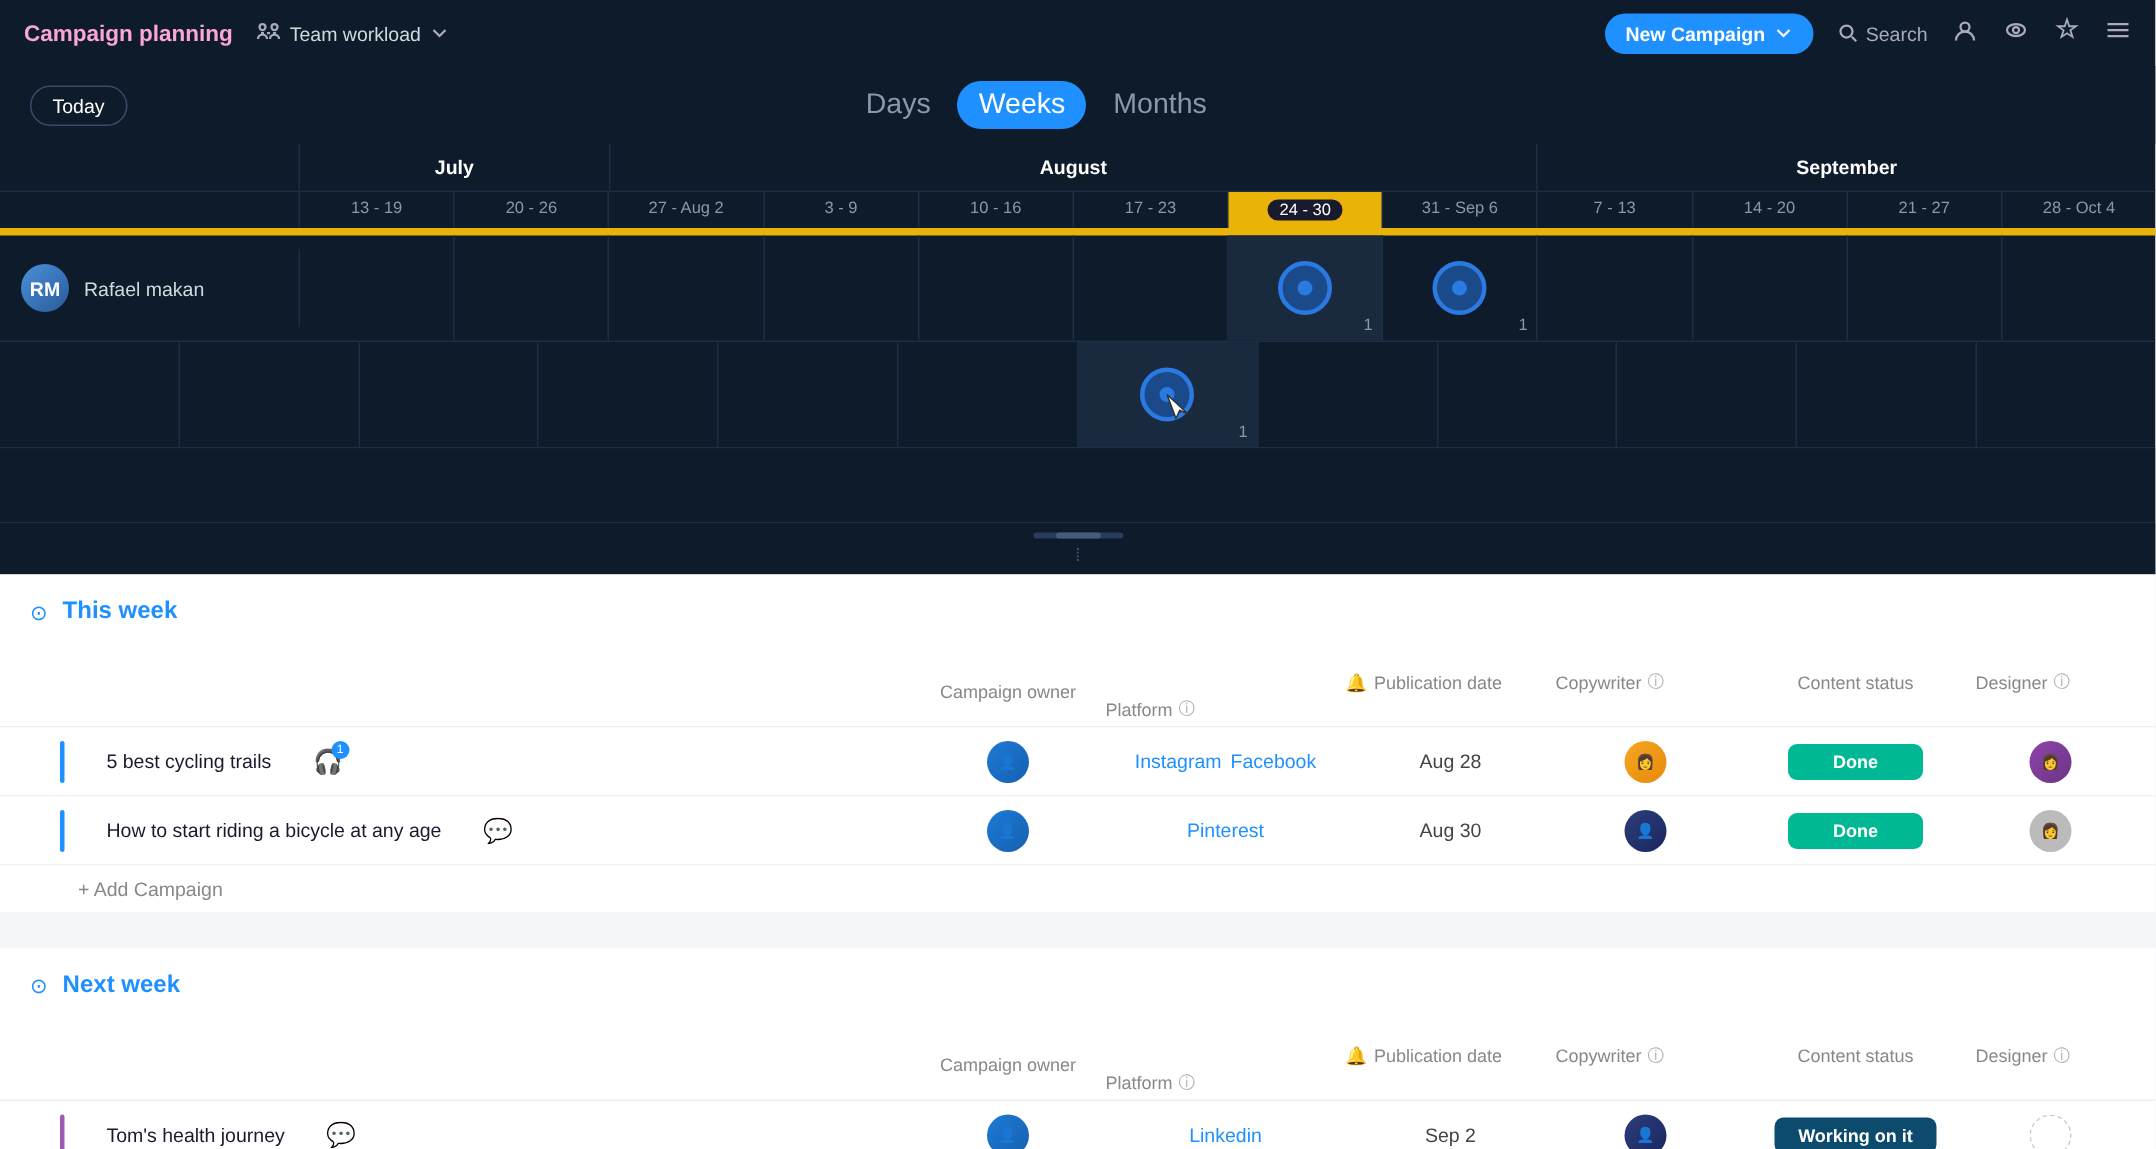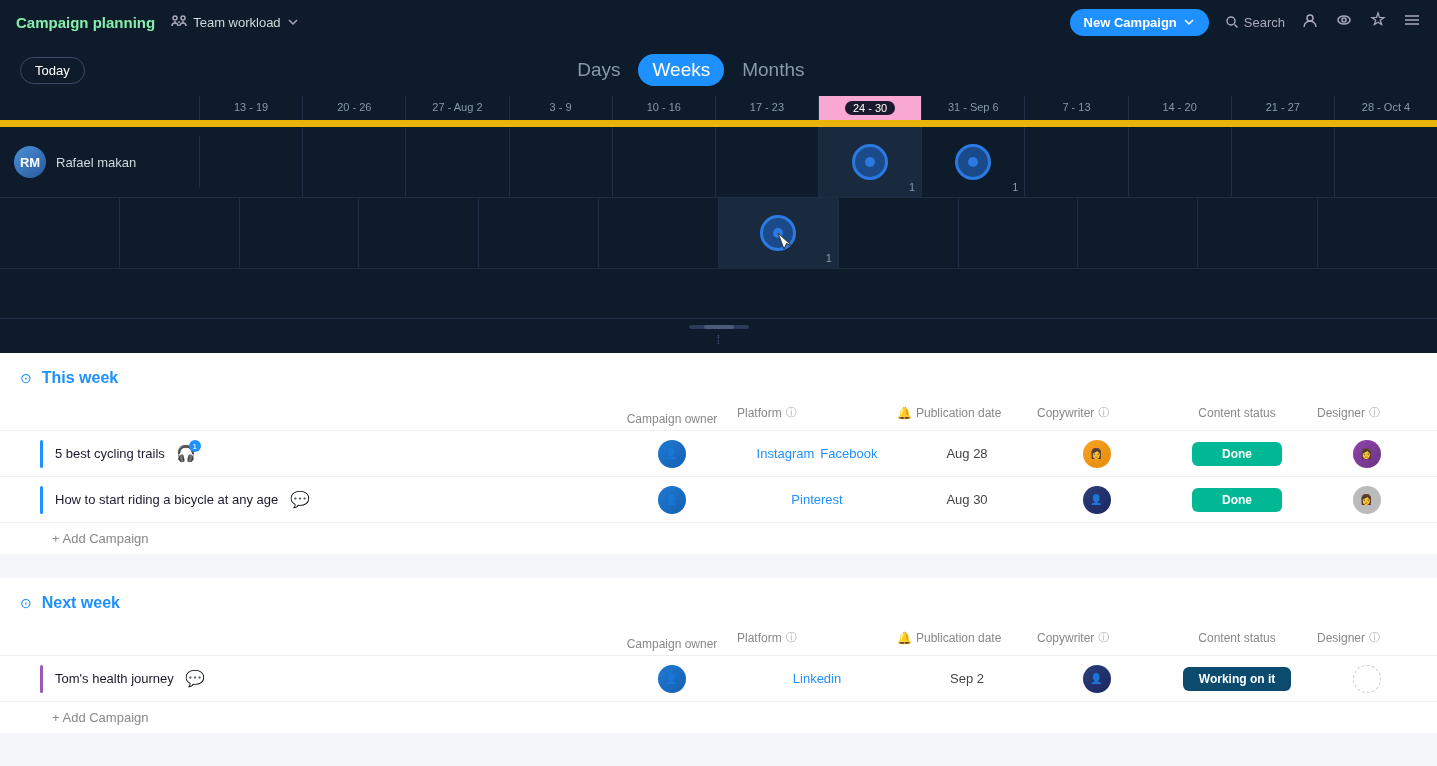--- a/index.html
+++ b/index.html
@@ -4,21 +4,21 @@
   <style>
     * { box-sizing: border-box; margin: 0; padding: 0; }
     body { font-family: -apple-system, BlinkMacSystemFont, 'Segoe UI', sans-serif; background: #f5f6fa; color: #1a1a2e; overflow-x: hidden; }
 
     
     .top-nav {
       display: flex; align-items: center; justify-content: space-between;
       background: #0d1b2a; color: #fff; height: 44px; padding: 0 16px;
     }
     .top-nav-left { display: flex; align-items: center; gap: 16px; }
-    .top-nav-title { font-size: 15px; font-weight: 600; color: #86efac; }
+    .top-nav-title { font-size: 15px; font-weight: 600; color: #f9a8d4; }
     .team-workload-btn {
       display: flex; align-items: center; gap: 6px;
       font-size: 13px; color: #cdd; cursor: pointer; background: none; border: none;
     }
     .top-nav-right { display: flex; align-items: center; gap: 16px; }
     .new-campaign-btn {
       display: flex; align-items: center; gap: 6px;
       background: #1e90ff; color: #fff; border: none; border-radius: 20px;
       padding: 6px 14px; font-size: 13px; font-weight: 600; cursor: pointer;
     }
@@ -49,26 +49,26 @@
 
     
     .calendar-grid { overflow: hidden; }
     .month-headers { display: flex; border-bottom: 1px solid #1e2d44; }
     .month-header {
       flex: 1; text-align: center; font-size: 13px; font-weight: 600;
       padding: 8px 0; color: #fff; border-right: 1px solid #1e2d44;
     }
     .month-header:last-child { border-right: none; }
 
-    .week-headers { display: flex; border-bottom: 7px solid #eab308; }
+    .week-headers { display: flex; border-bottom: 5px solid #eab308; }
     .week-col {
       flex: 1; text-align: center; font-size: 11px; color: #8899aa;
       padding: 5px 0; border-right: 1px solid #1e2d44;
     }
-    .week-col.active { background: #f9a8d4; }
+    .week-col.active { background: #eab308; }
     .week-col:last-child { border-right: none; }
     .week-col .week-badge {
       display: inline-block; background: #1a1a2e; color: #fff;
       border-radius: 10px; padding: 1px 8px; font-size: 11px;
     }
 
     .person-row { display: flex; align-items: center; border-bottom: 1px solid #1e2d44; min-height: 70px; }
     .person-info {
       width: 200px; min-width: 200px; display: flex; align-items: center; gap: 10px;
       padding: 10px 14px; border-right: 1px solid #1e2d44;
@@ -110,32 +110,32 @@
     }
     .section-chevron { color: #1e90ff; font-size: 14px; cursor: pointer; }
     .section-title { font-size: 16px; font-weight: 700; color: #1e90ff; }
 
     .col-headers {
       display: flex; align-items: center; padding: 4px 20px 4px 40px;
       border-bottom: 1px solid #eee; font-size: 12px; color: #888; background: #fff;
     }
     .col-campaign { flex: 2.5; }
     .col-owner { width: 130px; text-align: center; margin-top: 13px; }
-    .col-platform { width: 160px; text-align: center; display: flex; align-items: center; gap: 4px; }
+    .col-platform { width: 160px; text-align: center; display: flex; align-items: center; gap: 4px; margin-top: 36px; }
     .col-pubdate { width: 140px; text-align: center; display: flex; align-items: center; gap: 4px; }
     .col-copywriter { width: 120px; text-align: center; display: flex; align-items: center; gap: 4px; }
     .col-status { width: 160px; text-align: center; }
     .col-designer { width: 100px; text-align: center; display: flex; align-items: center; gap: 4px; }
     .info-icon { font-size: 11px; color: #aaa; }
 
     .campaign-row {
       display: flex; align-items: center; padding: 8px 20px 8px 40px;
       border-bottom: 1px solid #f0f0f0; background: #fff; min-height: 46px;
     }
-    .campaign-name { flex: 2.5; font-size: 13px; color: #1a1a2e; display: flex; align-items: center; gap: 4px; }
+    .campaign-name { flex: 2.5; font-size: 13px; color: #1a1a2e; display: flex; align-items: center; gap: 20px; }
     .campaign-left-border { width: 3px; height: 28px; border-radius: 2px; background: #1e90ff; margin-right: 8px; flex-shrink: 0; }
 
     .owner-col { width: 130px; display: flex; align-items: center; justify-content: center; }
     .platform-col { width: 160px; display: flex; align-items: center; justify-content: center; gap: 6px; }
     .pubdate-col { width: 140px; text-align: center; font-size: 13px; color: #444; }
     .copywriter-col { width: 120px; display: flex; align-items: center; justify-content: center; }
     .status-col { width: 160px; display: flex; align-items: center; justify-content: center; }
     .designer-col { width: 100px; display: flex; align-items: center; justify-content: center; }
 
     .platform-link { font-size: 13px; color: #1e90ff; cursor: pointer; text-decoration: none; }
@@ -229,20 +229,26 @@
     <div class="view-tabs">
       <button class="view-tab">Days</button>
       <button class="view-tab active">Weeks</button>
       <button class="view-tab">Months</button>
     </div>
     <div style="width: 120px;"></div>
   </div>
 
   <div class="calendar-grid">
 
+    <div class="month-headers">
+      <div style="width:200px; min-width:200px; border-right:1px solid #1e2d44;"></div>
+      <div class="month-header" style="flex:2;">July</div>
+      <div class="month-header" style="flex:6;">August</div>
+      <div class="month-header" style="flex:4;">September</div>
+    </div>
 
     <div class="week-headers">
       <div style="width:200px; min-width:200px; border-right:1px solid #1e2d44;"></div>
       <div class="week-col">13 - 19</div>
       <div class="week-col">20 - 26</div>
       <div class="week-col">27 - Aug 2</div>
       <div class="week-col">3 - 9</div>
       <div class="week-col">10 - 16</div>
       <div class="week-col">17 - 23</div>
       <div class="week-col active">

